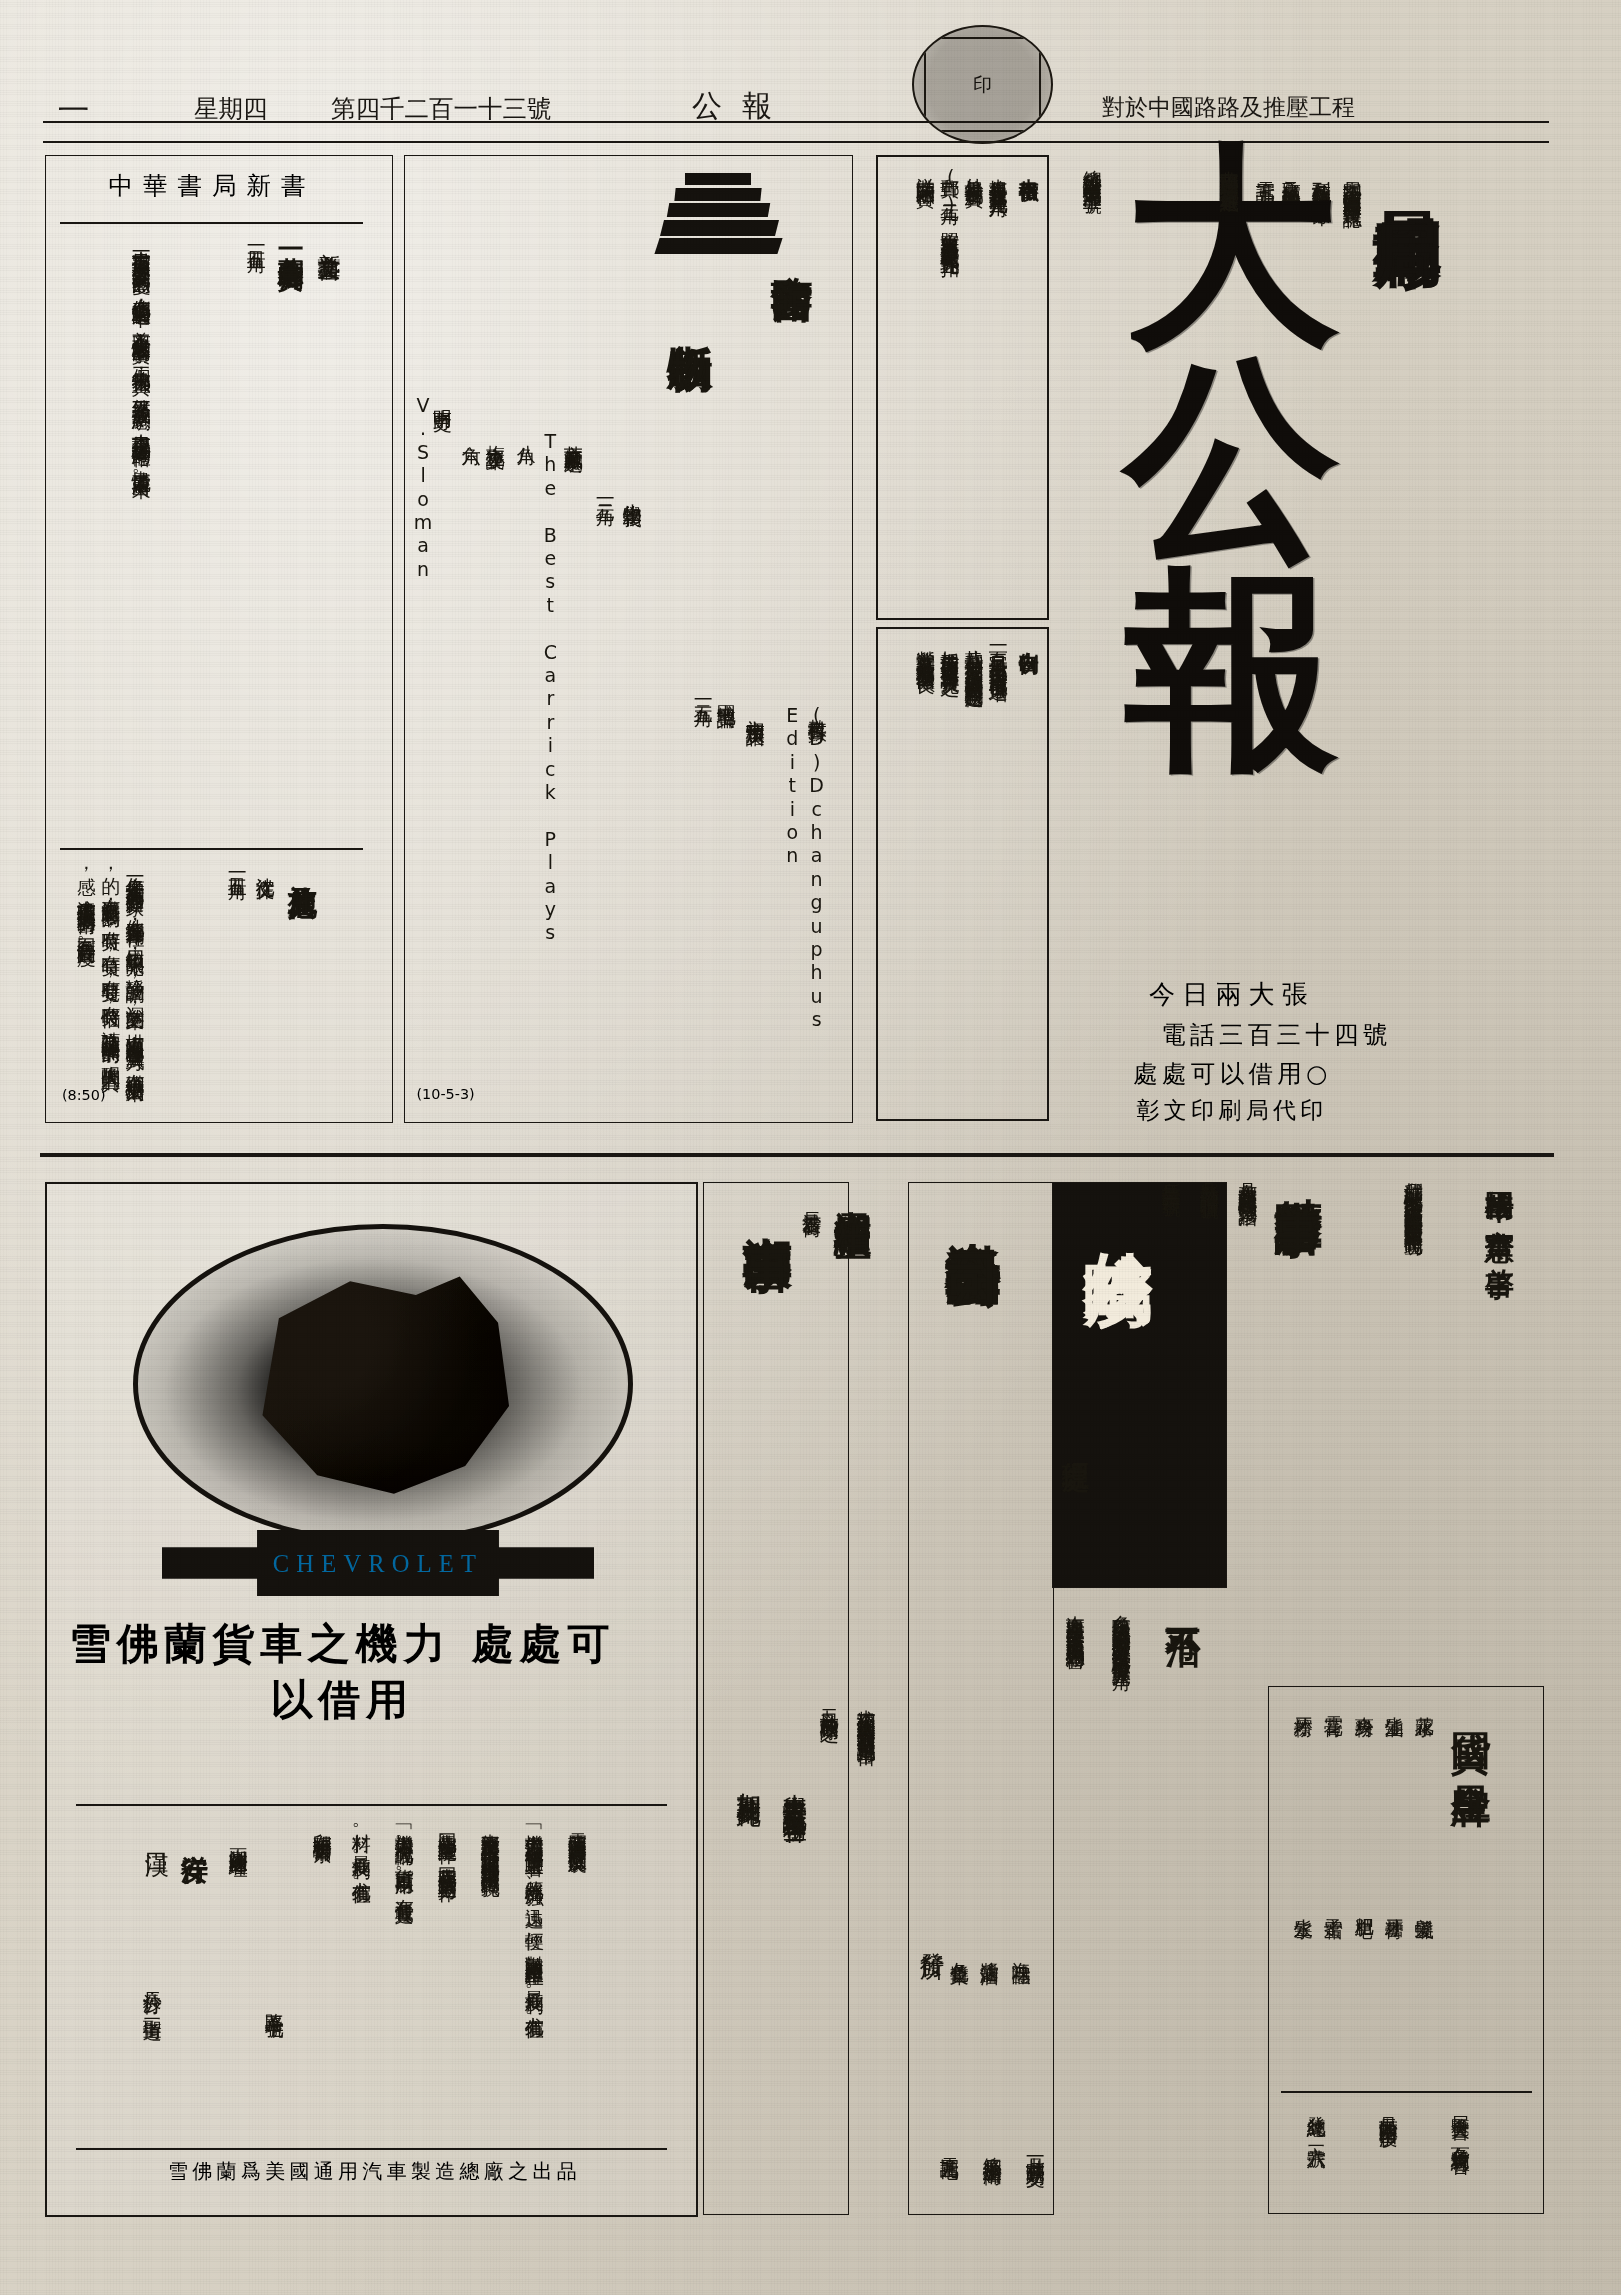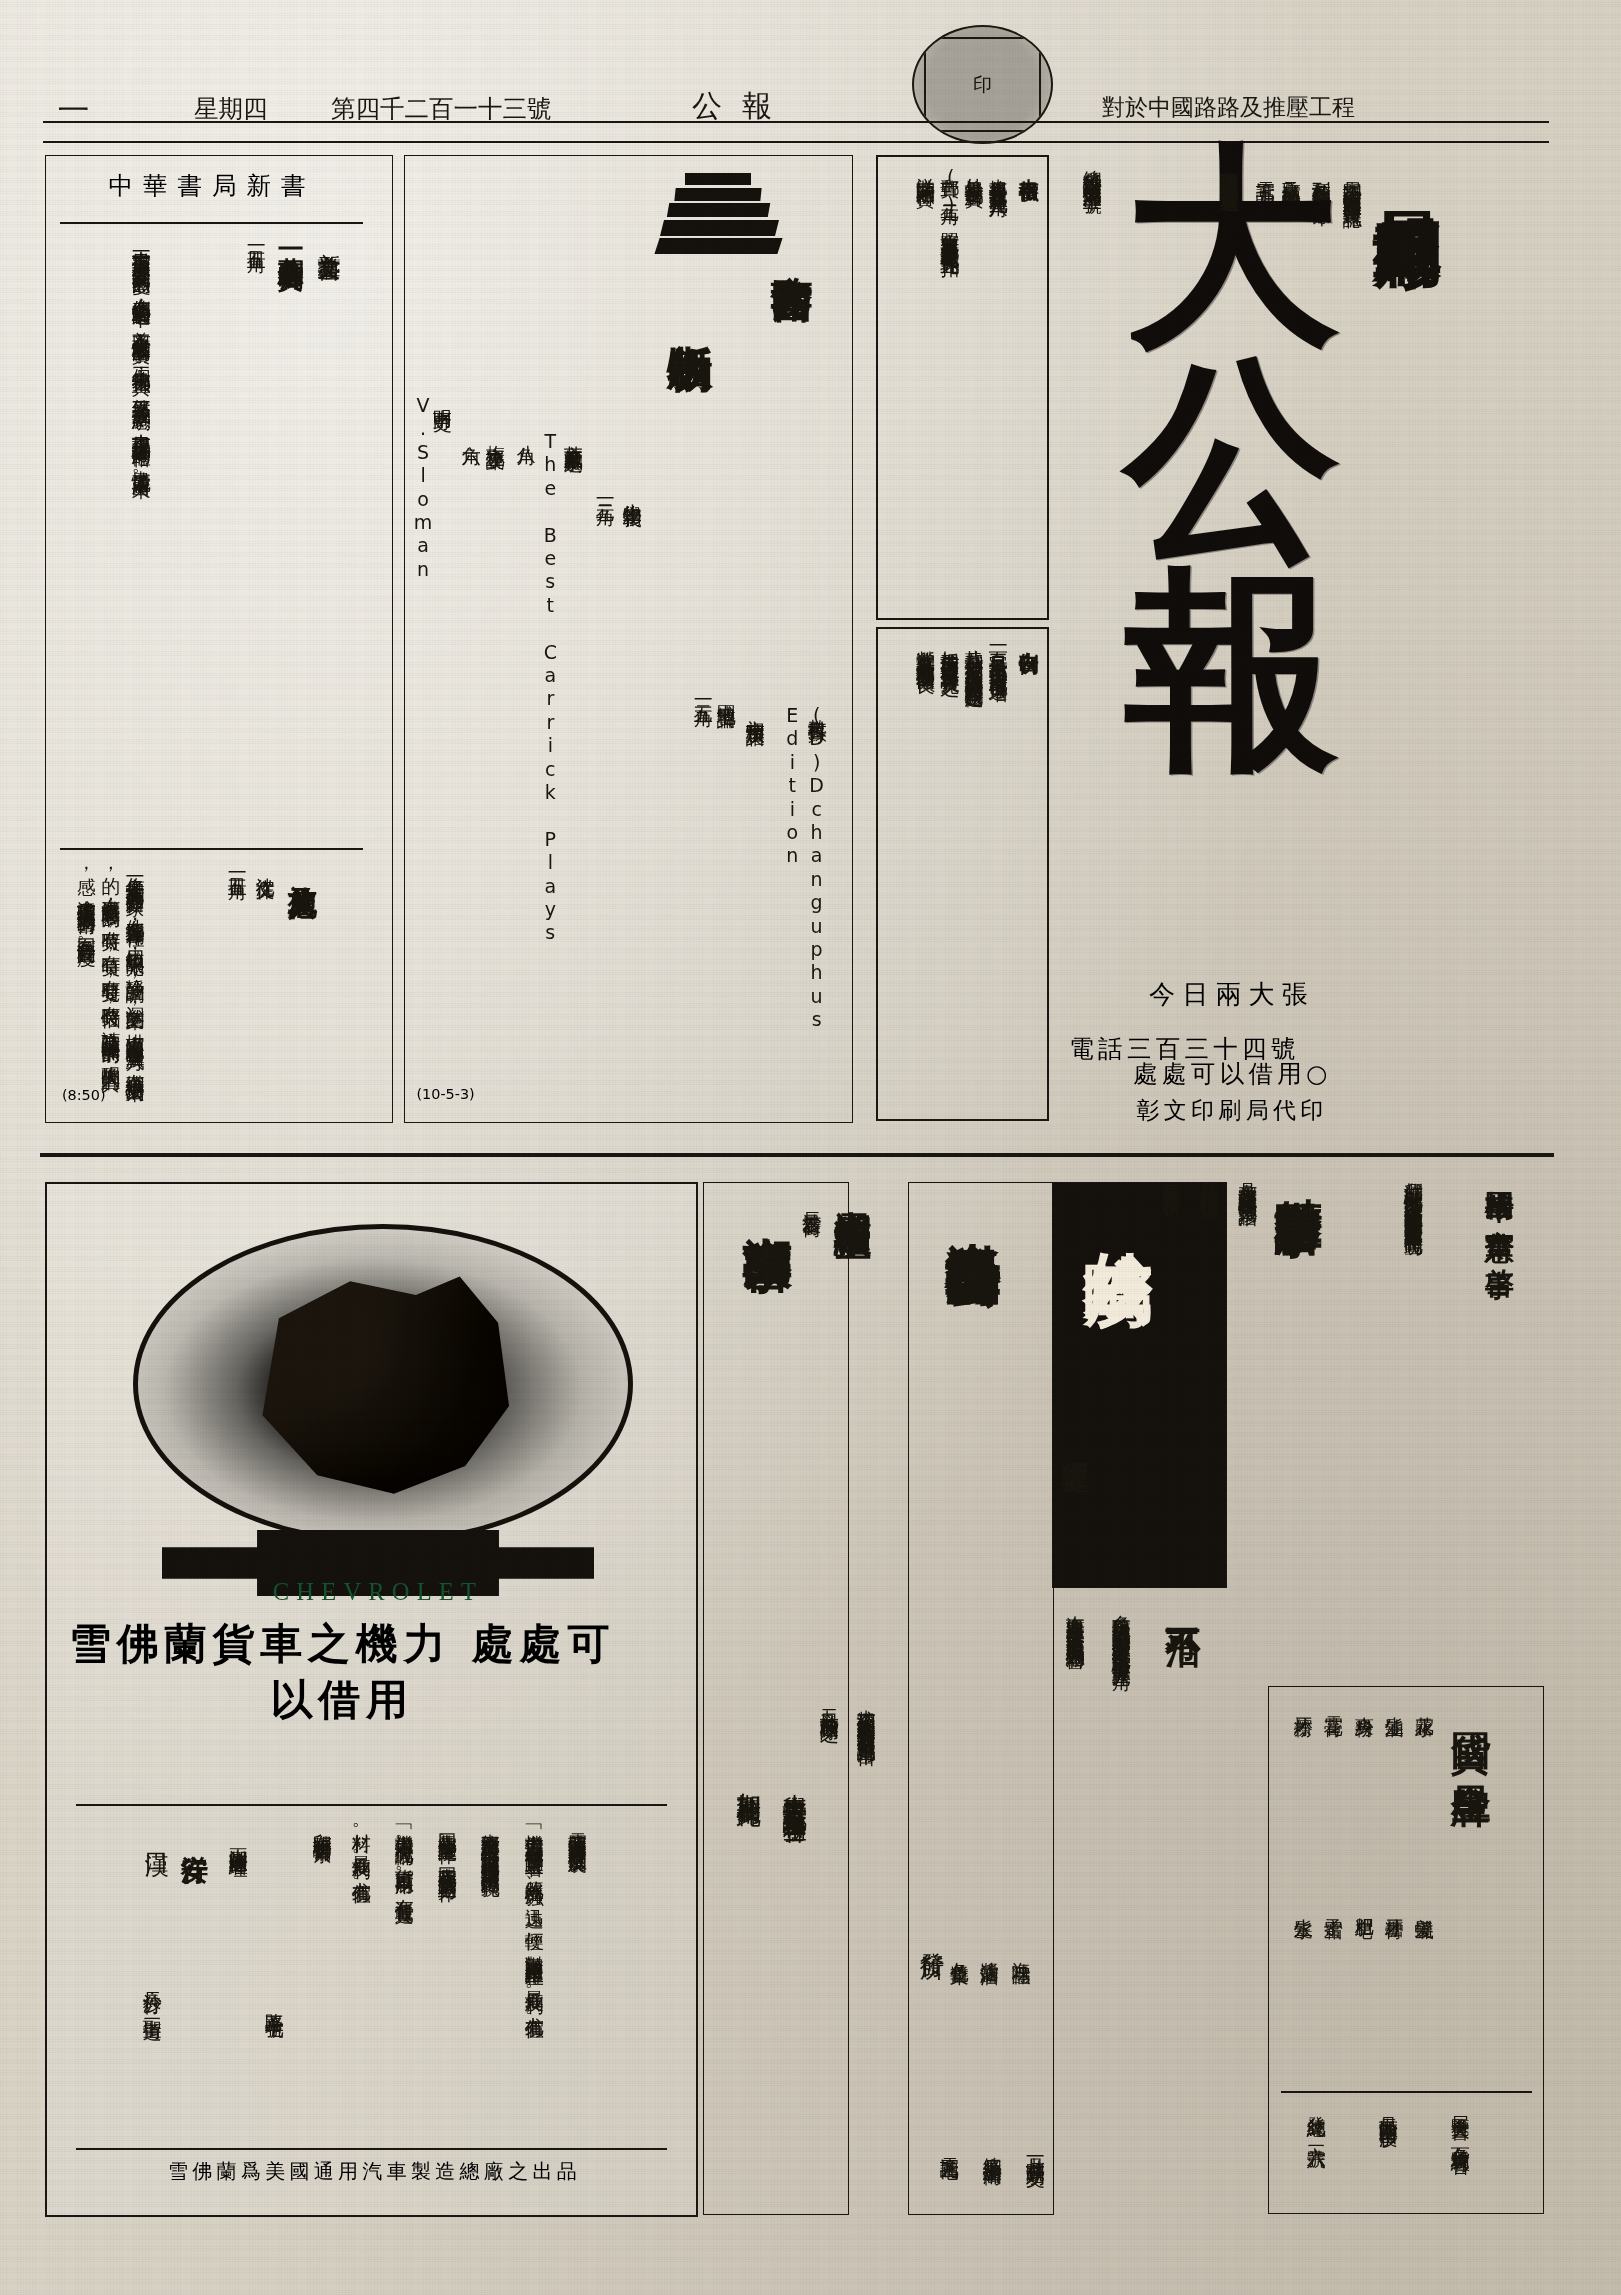--- a/index.html
+++ b/index.html
@@ -79,23 +79,22 @@
   .bowtie{
     position:absolute;left:115px;top:346px;width:432px;height:66px;
   }
   .bowtie .bt{
     position:absolute;left:0;top:0;width:432px;height:66px;
     background:#15120e;
     clip-path:polygon(0 26%,22% 26%,22% 0,78% 0,78% 26%,100% 26%,100% 74%,78% 74%,78% 100%,22% 100%,22% 74%,0 74%);
   }
   .bowtie .txt{
     position:absolute;left:0;top:19px;width:432px;height:30px;
-    color:#14532d;font-size:24.5px;letter-spacing:7.2px;text-align:center;line-height:30px;
+    color:#0369a1;font-size:24.5px;letter-spacing:7.2px;text-align:center;line-height:30px;
     font-family:"Liberation Serif","DejaVu Serif",serif;
-    margin-top:28px;
   }
   .chev-headline{position:absolute;left:43px;top:432px;width:562px;height:144px;}
 
   .small-v{font-size:17.3px;line-height:1.26;}
   .tiny-v{font-size:14.4px;line-height:1.22;}
 
   .hdr-stamp{
     position:absolute;left:912px;top:25px;width:137px;height:115px;
     border:2.9px solid #1c1812;border-radius:50%;
     background:radial-gradient(circle at 50% 50%, rgba(30,25,20,.30) 0 60%, rgba(30,25,20,.12) 100%);
@@ -164,21 +163,21 @@
   <div class="colbox" style="left:1218px;top:155px;width:32px;height:519px;">
     <div class="vert small-v">中華郵政掛號按照總包特優益寄遞之報紙</div>
   </div>
   <div class="colbox" style="left:1081px;top:155px;width:32px;height:721px;">
     <div class="vert small-v">總發行所設湖南省城會後街湘潭里三十五號</div>
   </div>
 
   <div class="colbox" style="left:1124px;top:977px;width:216px;height:33px;">
     <div style="font-size:26px;text-align:center;letter-spacing:7.2px;">今日兩大張</div>
   </div>
-  <div class="colbox" style="left:1062px;top:1018px;width:245px;height:33px;margin-top:14px;">
+  <div class="colbox" style="left:1154px;top:1018px;width:245px;height:33px;">
     <div style="font-size:24.5px;text-align:center;letter-spacing:4.3px;">電話三百三十四號</div>
   </div>
   <div class="colbox" style="left:1110px;top:1057px;width:245px;height:33px;">
     <div style="font-size:24.5px;text-align:center;letter-spacing:4.3px;">處處可以借用○</div>
   </div>
   <div class="colbox" style="left:1124px;top:1095px;width:216px;height:33px;">
     <div style="font-size:23px;text-align:center;letter-spacing:4.3px;">彰文印刷局代印</div>
   </div>
 
   <div class="border-box" style="position:absolute;left:876px;top:155px;width:169px;height:461px;">

